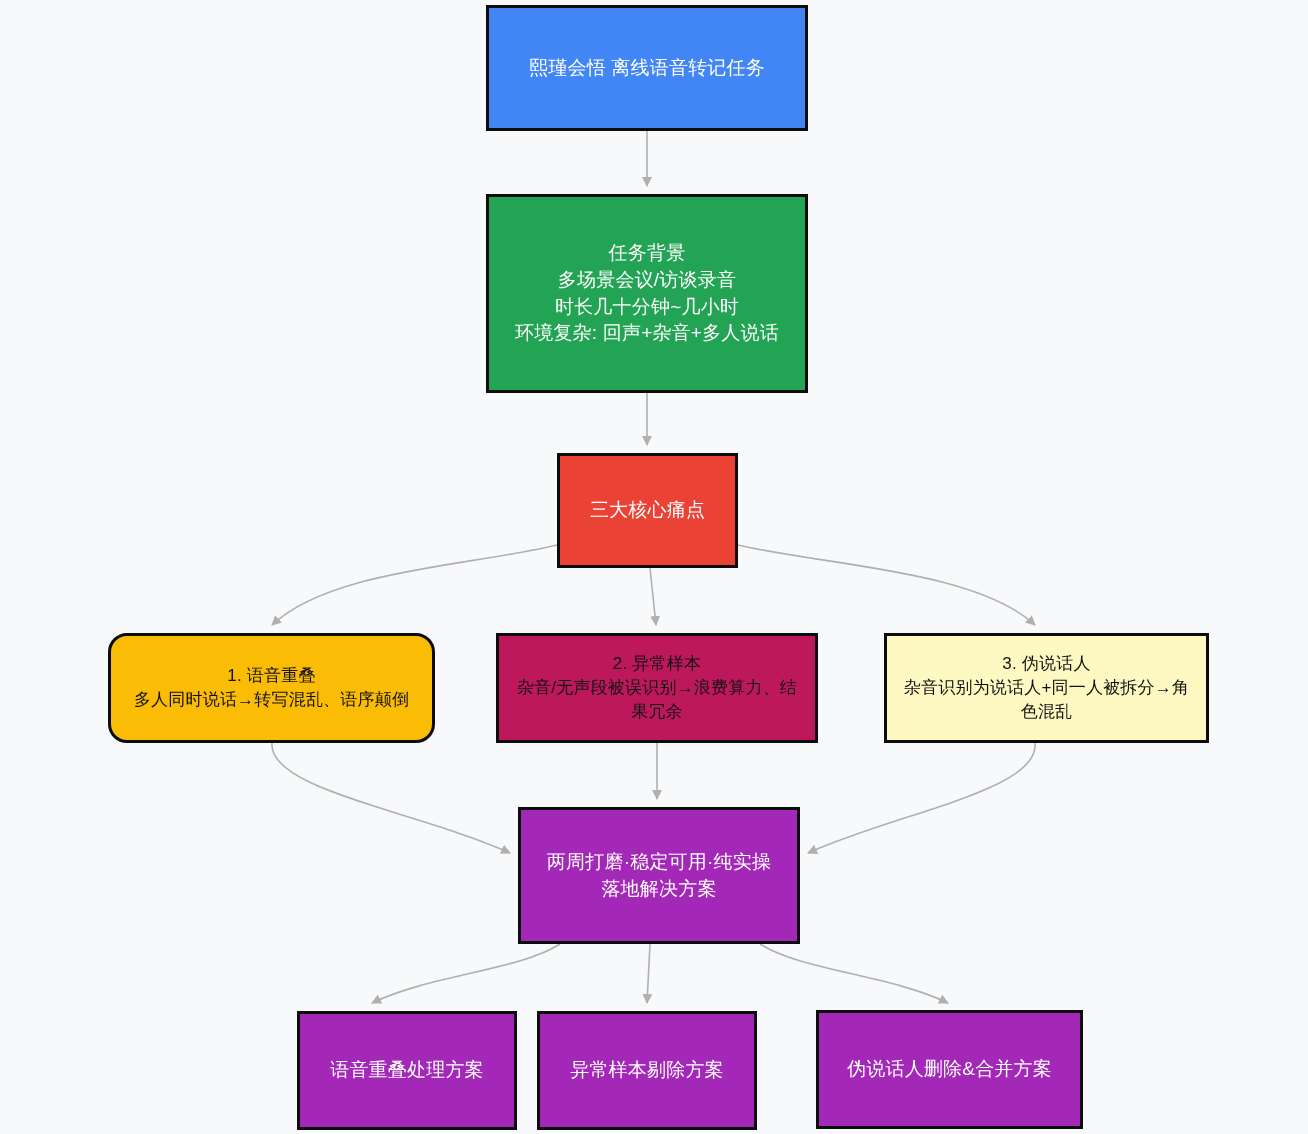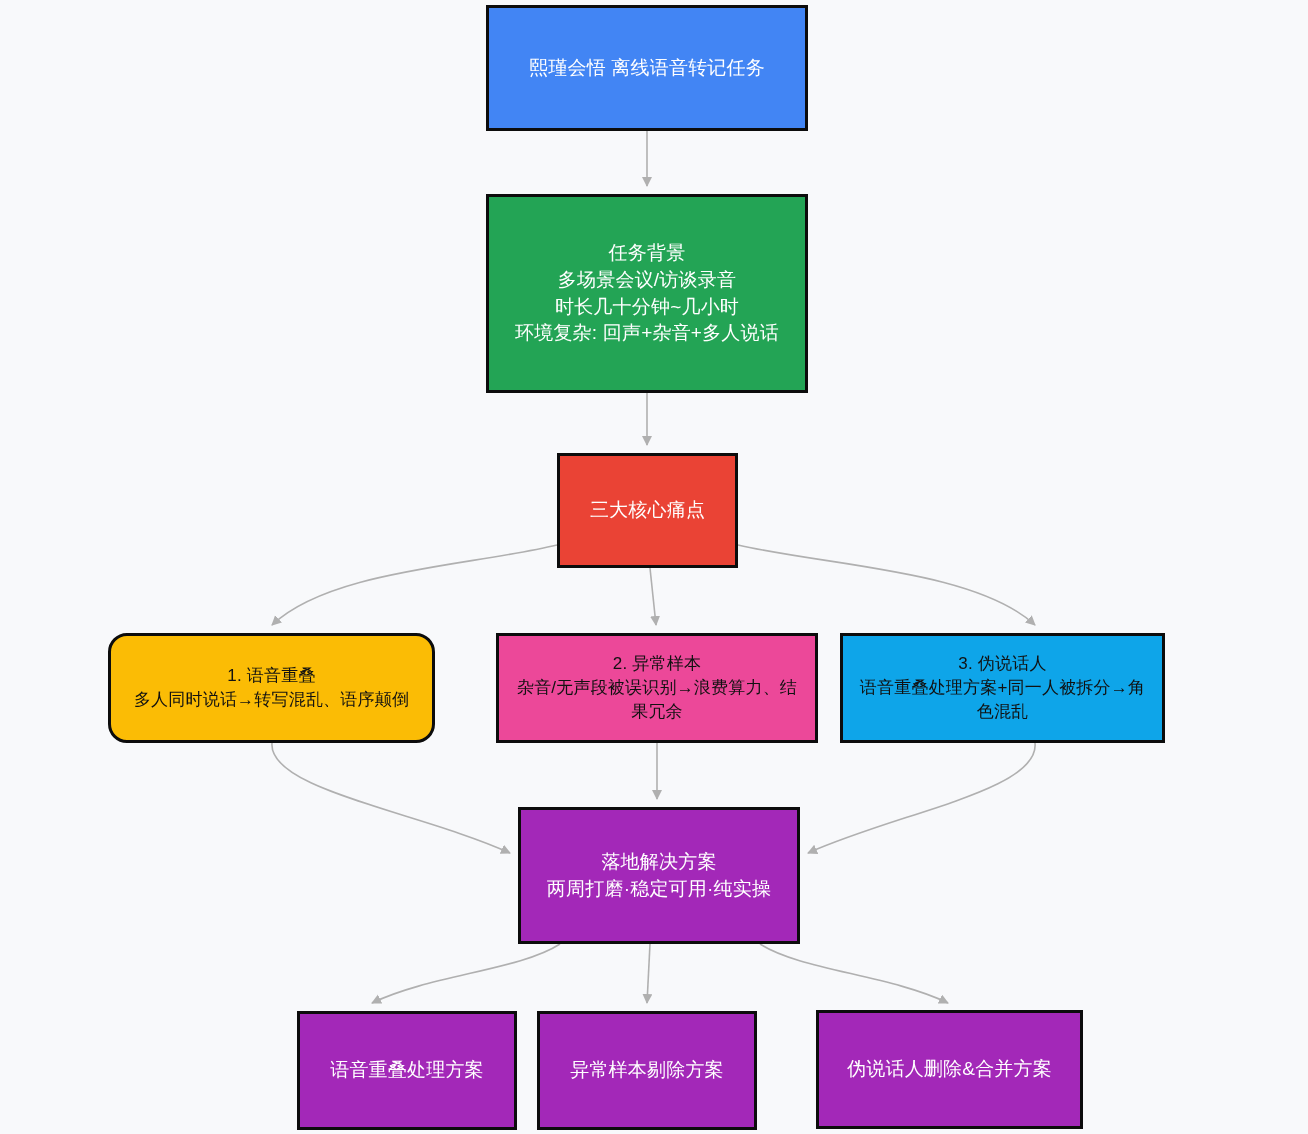--- a/index.html
+++ b/index.html
@@ -105,38 +105,38 @@
       </div>
   </div>
 
   <div class="node node-issue wrap" style="left: 108px; top: 633px; width: 327px; height: 110px; background: rgb(251, 188, 5); color: rgb(17, 17, 17); border-color: rgb(12, 12, 12); border-radius: 19px;">
     <div class="lines">
         <span class="ln">1. 语音重叠</span>
         <span class="ln">多人同时说话→转写混乱、语序颠倒</span>
       </div>
   </div>
 
-  <div class="node node-issue wrap" style="left: 496px; top: 633px; width: 322px; height: 110px; background: #ec4899; color: rgb(17, 17, 17); border-color: rgb(12, 12, 12);">
+  <div class="node node-issue wrap" style="left: 496px; top: 633px; width: 322px; height: 110px; background: #be185d; color: rgb(17, 17, 17); border-color: rgb(12, 12, 12);">
     <div class="lines">
         <span class="ln">2. 异常样本</span>
         <span class="ln">杂音/无声段被误识别→浪费算力、结果冗余</span>
       </div>
   </div>
 
-  <div class="node node-issue wrap" style="left: 840px; top: 633px; width: 325px; height: 110px; background: #0ea5e9; color: rgb(17, 17, 17); border-color: rgb(12, 12, 12);">
+  <div class="node node-issue wrap" style="left: 884px; top: 633px; width: 325px; height: 110px; background: #fef9c3; color: rgb(17, 17, 17); border-color: rgb(12, 12, 12);">
     <div class="lines">
         <span class="ln">3. 伪说话人</span>
-        <span class="ln">语音重叠处理方案+同一人被拆分→角色混乱</span>
+        <span class="ln">杂音识别为说话人+同一人被拆分→角色混乱</span>
       </div>
   </div>
 
   <div class="node node-solution" style="left: 518px; top: 807px; width: 282px; height: 137px; background: rgb(163, 40, 184); color: rgb(255, 255, 255); border-color: rgb(12, 12, 12);">
     <div class="lines">
+        <span class="ln">两周打磨·稳定可用·纯实操</span>
         <span class="ln">落地解决方案</span>
-        <span class="ln">两周打磨·稳定可用·纯实操</span>
       </div>
   </div>
 
   <div class="node node-sub" style="left: 261px; top: 1011px; width: 220px; height: 119px; background: rgb(163, 40, 184); color: rgb(255, 255, 255); border-color: rgb(12, 12, 12); margin-left: 36px;">
     <div class="lines">
         <span class="ln">语音重叠处理方案</span>
       </div>
   </div>
 
   <div class="node node-sub" style="left: 537px; top: 1011px; width: 220px; height: 119px; background: rgb(163, 40, 184); color: rgb(255, 255, 255); border-color: rgb(12, 12, 12);">

